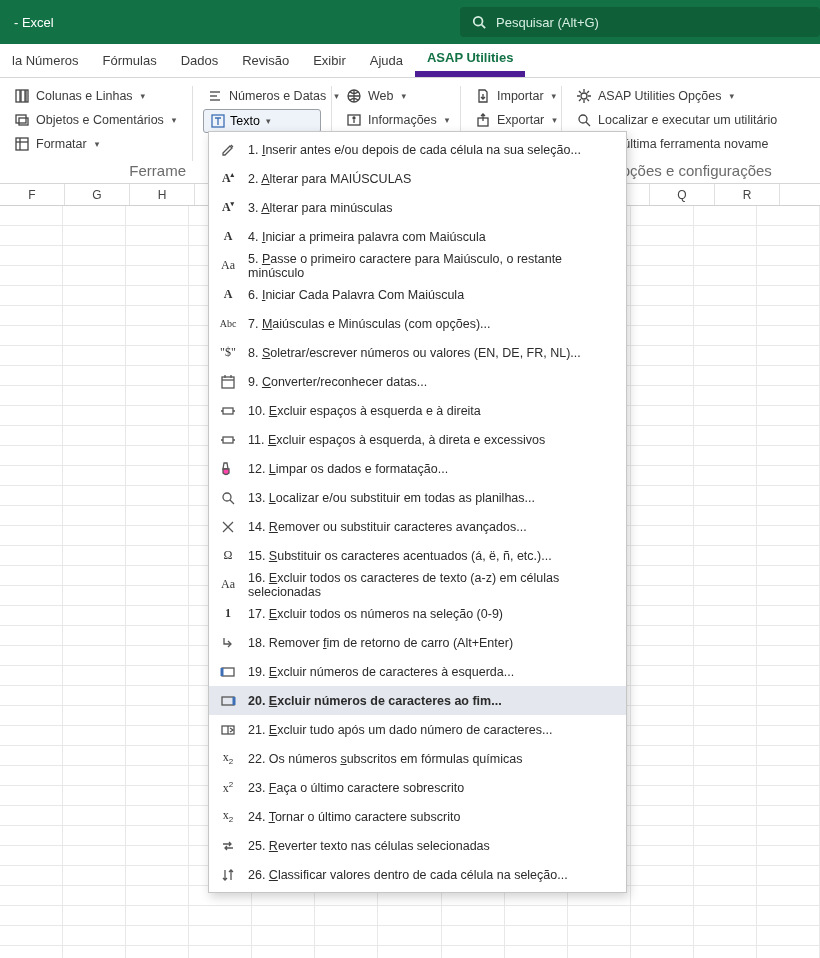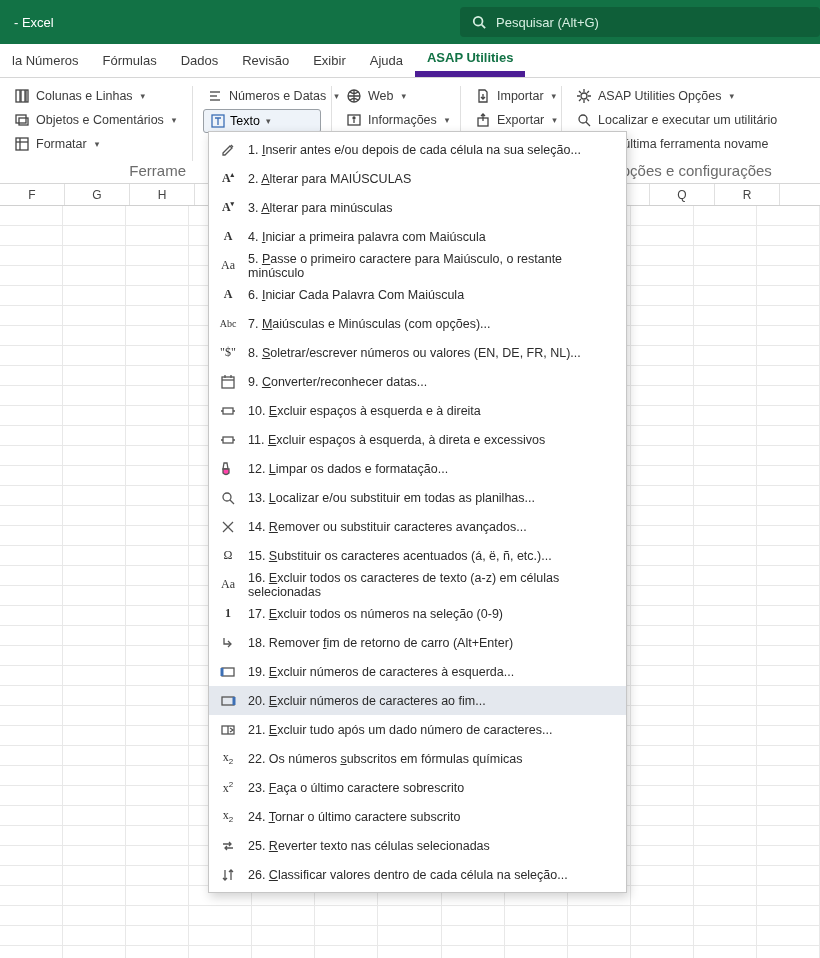--- a/index.html
+++ b/index.html
@@ -34,21 +34,21 @@
   .sheet { position: absolute; top: 184px; left: 0; right: 0; bottom: 0; overflow: hidden; }
   .col-headers { height: 22px; display: flex; border-bottom: 1px solid #d0d0d0; background: #fff; }
   .col-headers div { width: 65px; border-right: 1px solid #e0e0e0; font-size: 12px; color: #444; display: flex; align-items: center; justify-content: center; }
   .grid { position: relative; }
   .grid-row { height: 20px; display: flex; }
   .grid-row div { width: 65px; border-right: 1px solid #e8e8e8; border-bottom: 1px solid #e8e8e8; }
 
   
   .menu { position: absolute; top: 131px; left: 208px; width: 419px; background: #fff; border: 1px solid #c6c6c6; box-shadow: 2px 4px 10px rgba(0,0,0,.18); z-index: 50; padding: 3px 0; }
   .menu-item { height: 29px; display: flex; align-items: center; padding: 0 10px; font-size: 12.5px; color: #2b2b2b; cursor: pointer; gap: 11px; }
-  .menu-item.hover { background: #e4e8ee; }
+  .menu-item.hover { background: #e4e8ee; font-weight: bold; }
   .menu-item .micon { width: 18px; height: 18px; display: flex; align-items: center; justify-content: center; flex-shrink: 0; }
   .menu-item .micon svg { width: 16px; height: 16px; fill: none; stroke: #555; stroke-width: 1.3; }
   .menu-item .micon span { font-size: 12px; font-family: Georgia, serif; color: #333; }
   .menu-item .label u { text-decoration: underline; }
 </style>
 </head>
 <body>
 
 <div class="titlebar">
   <span>- Excel</span>

